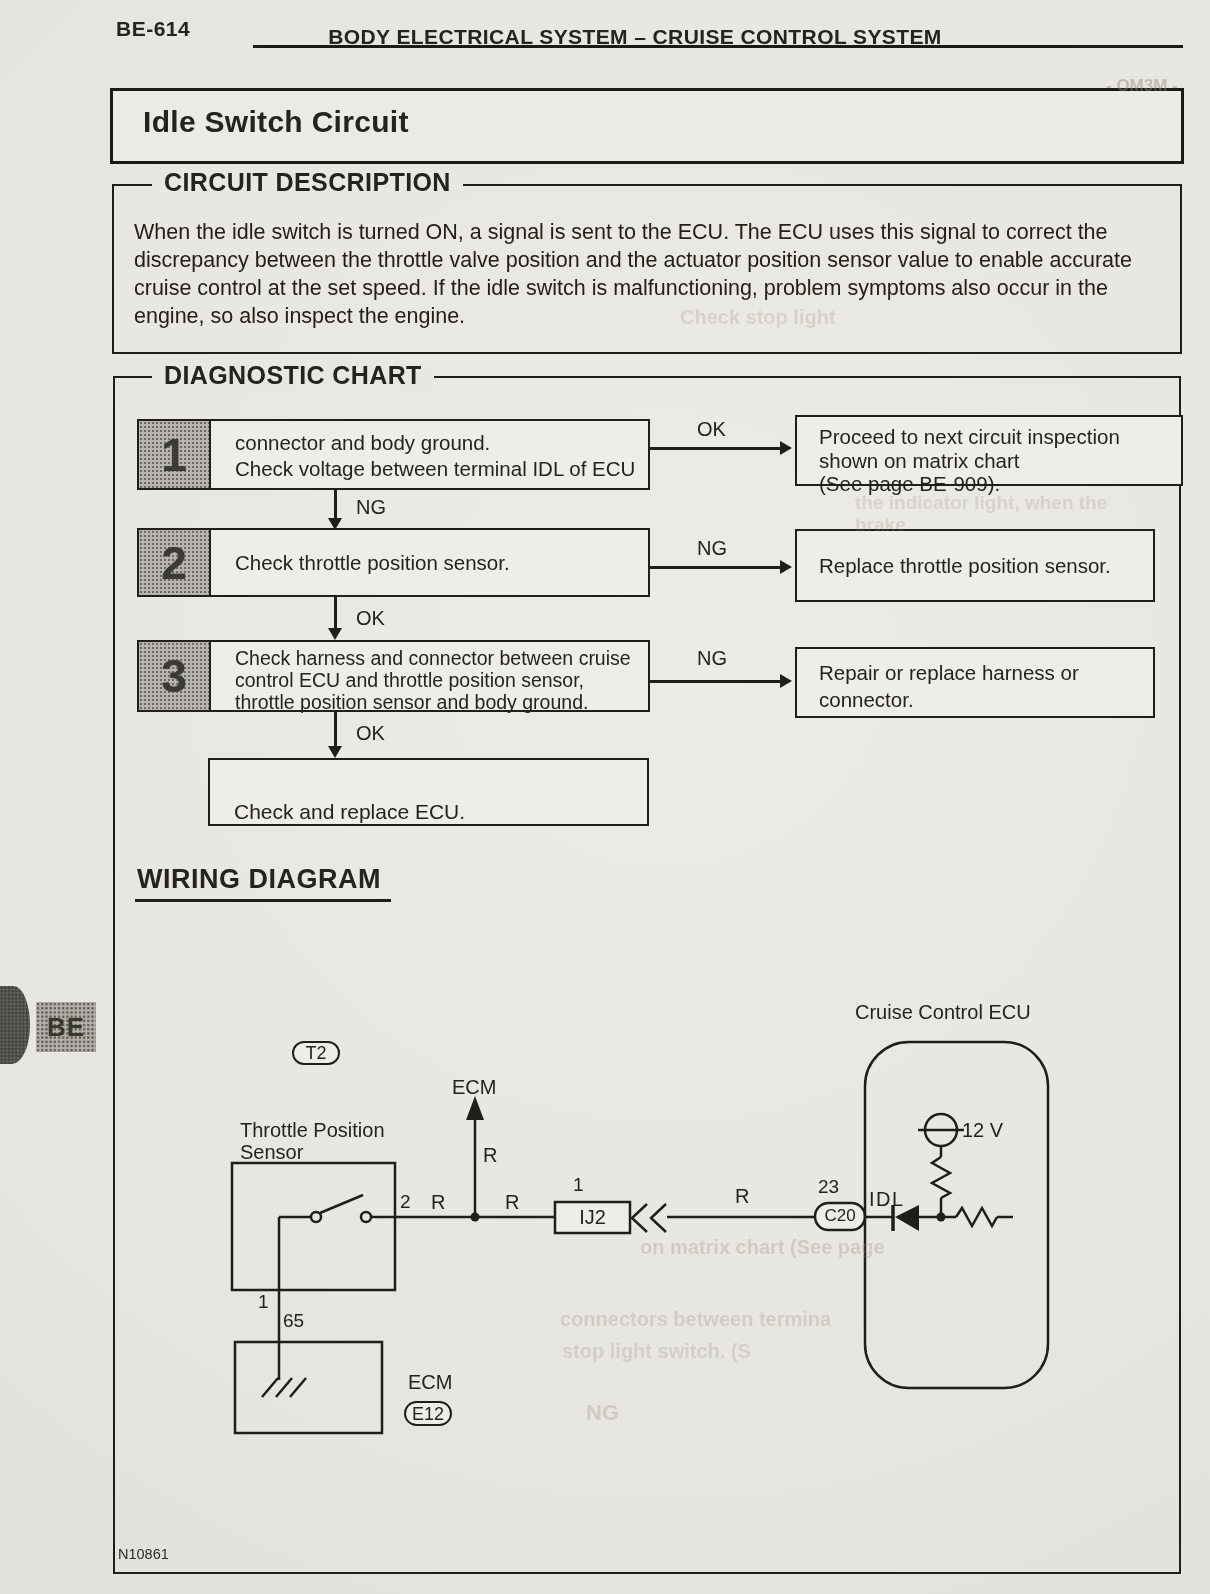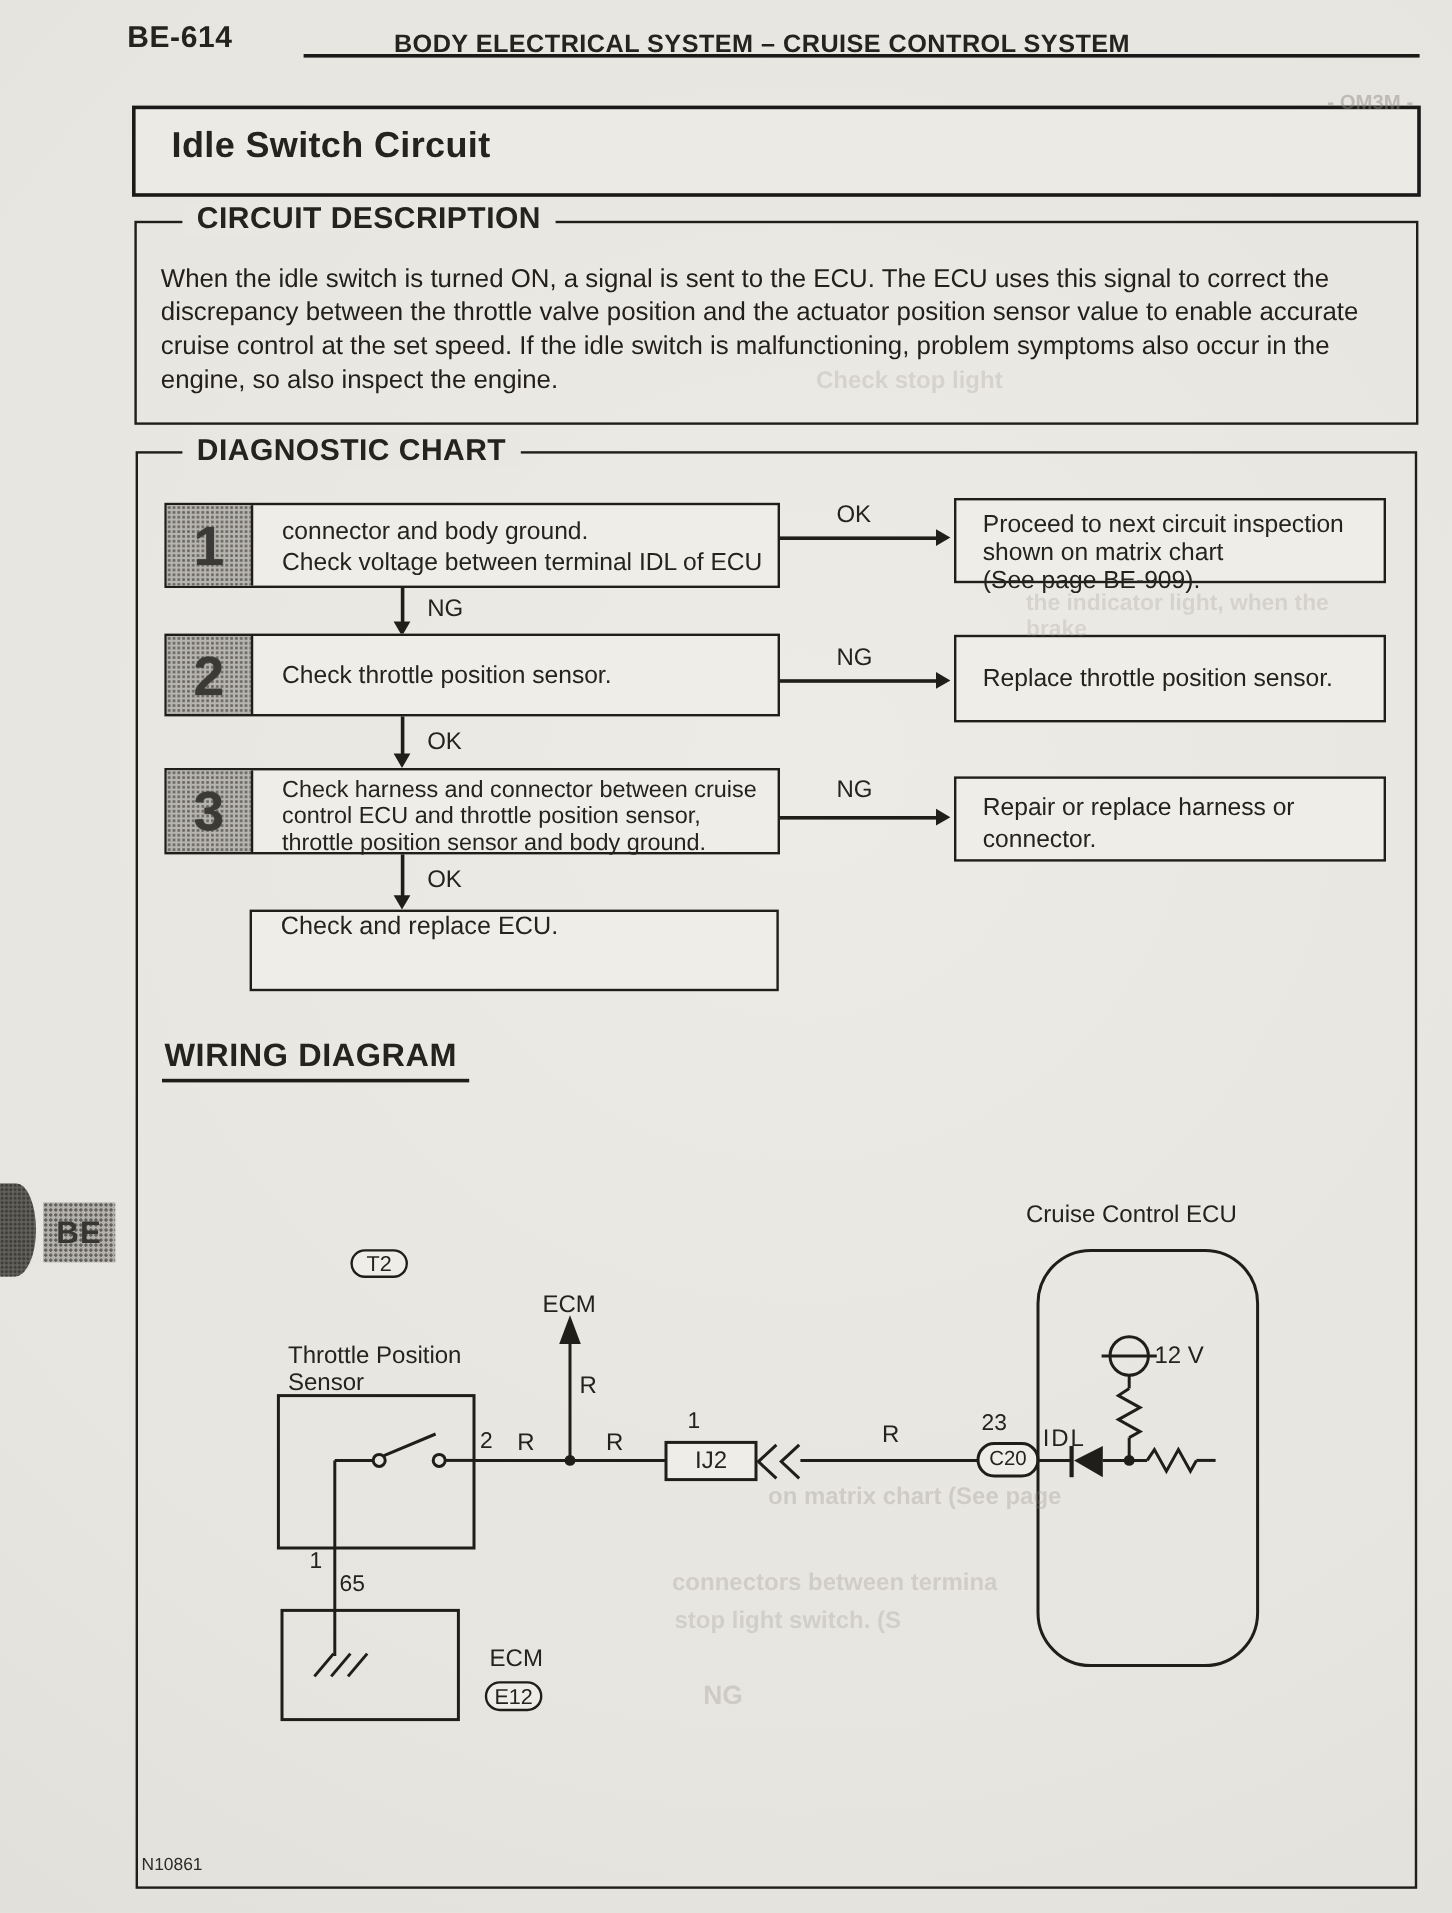--- a/index.html
+++ b/index.html
@@ -11,21 +11,21 @@
     -webkit-font-smoothing:antialiased;
   }
   .page{
     position:relative;width:1210px;height:1594px;overflow:hidden;
     background:#e9e7e2;
     background-image:radial-gradient(circle at 55% 40%, #edebe6 0%, #e7e5e0 70%, #e2e0da 100%);
   }
   .abs{position:absolute;}
 
   
-  .page-code{left:106px;top:17px;font-size:25px;font-weight:bold;letter-spacing:.5px;}
+  .page-code{left:116px;top:17px;font-size:21px;font-weight:bold;letter-spacing:.5px;}
   .header-title{left:240px;top:25px;width:790px;text-align:center;font-size:21px;font-weight:bold;letter-spacing:.4px;}
   .header-rule{left:253px;top:45px;width:930px;height:3px;background:#1b1a18;}
 
   
   .title-box{left:110px;top:88px;width:1068px;height:70px;border:3px solid #1b1a18;background:#eceae5;}
   .title-box .t{position:absolute;left:30px;top:14px;font-size:30px;font-weight:bold;letter-spacing:.3px;}
 
   
   .sect-box{border:2.5px solid #1f1e1b;background:transparent;}
   .sect-label{font-size:25px;font-weight:bold;background:#e9e7e2;padding:0 12px;letter-spacing:.4px;}
@@ -50,21 +50,21 @@
   .step-text{font-size:20.5px;line-height:26px;padding:9px 8px 0 24px;color:#24231f;}
   .step-text.center{display:flex;align-items:center;padding-top:0;}
   .result-box{border:2.5px solid #1f1e1b;background:#efede8;box-sizing:border-box;font-size:20.5px;line-height:23.5px;color:#24231f;}
   .rb-pad{padding:8px 6px 0 22px;}
   .rb-center{display:flex;align-items:center;padding-left:22px;}
   .flow-label{font-size:20px;font-weight:normal;color:#24231f;}
   .h-arrow{height:2.5px;background:#1f1e1b;}
   .h-arrow::after{content:"";position:absolute;right:-11px;top:-5.75px;border-left:12px solid #1f1e1b;border-top:7px solid transparent;border-bottom:7px solid transparent;}
   .v-arrow{width:2.5px;background:#1f1e1b;}
   .v-arrow::after{content:"";position:absolute;left:-5.75px;bottom:-11px;border-top:12px solid #1f1e1b;border-left:7px solid transparent;border-right:7px solid transparent;}
-  .final-box{left:208px;top:758px;width:441px;height:68px;border:2.5px solid #1f1e1b;background:#efede8;box-sizing:border-box;display:flex;align-items:flex-start;padding-left:24px;font-size:21px;}
+  .final-box{left:208px;top:758px;width:441px;height:68px;border:2.5px solid #1f1e1b;background:#efede8;box-sizing:border-box;display:flex;align-items:flex-end;padding-left:24px;font-size:21px;}
 
   
   .wd-heading{left:135px;top:864px;font-size:27px;font-weight:bold;letter-spacing:.5px;border-bottom:3.5px solid #1f1e1b;padding:0 10px 4px 2px;}
   .wire-label{font-size:20px;color:#24231f;}
   .pin-label{font-size:19px;color:#24231f;}
   .oval-tag{border:2.5px solid #1f1e1b;border-radius:14px;background:#efede8;text-align:center;font-size:18px;box-sizing:border-box;}
 
   
   .be-tab{
     left:36px;top:1002px;width:60px;height:50px;
@@ -110,21 +110,21 @@
 
   <div class="abs step-box" style="left:137px;top:419px;width:513px;height:71px;">
     <div class="num-cell">1</div>
     <div class="step-text">
       <span style="display:block">connector and body ground.</span>
       <span style="display:block">Check voltage between terminal IDL of ECU</span>
     </div>
   </div>
   <div class="abs flow-label" style="left:697px;top:418px;">OK</div>
   <div class="abs h-arrow" style="left:650px;top:447px;width:131px;"></div>
-  <div class="abs result-box rb-pad" style="left:795px;top:415px;width:360px;height:71px;">
+  <div class="abs result-box rb-pad" style="left:795px;top:415px;width:388px;height:71px;">
     <span style="display:block">Proceed to next circuit inspection</span>
     <span style="display:block">shown on matrix chart</span>
     <span style="display:block">(See page BE-909).</span>
   </div>
   <div class="abs v-arrow" style="left:334px;top:490px;height:29px;"></div>
   <div class="abs flow-label" style="left:356px;top:496px;">NG</div>
 
   <div class="abs step-box" style="left:137px;top:528px;width:513px;height:69px;">
     <div class="num-cell">2</div>
     <div class="step-text center">

